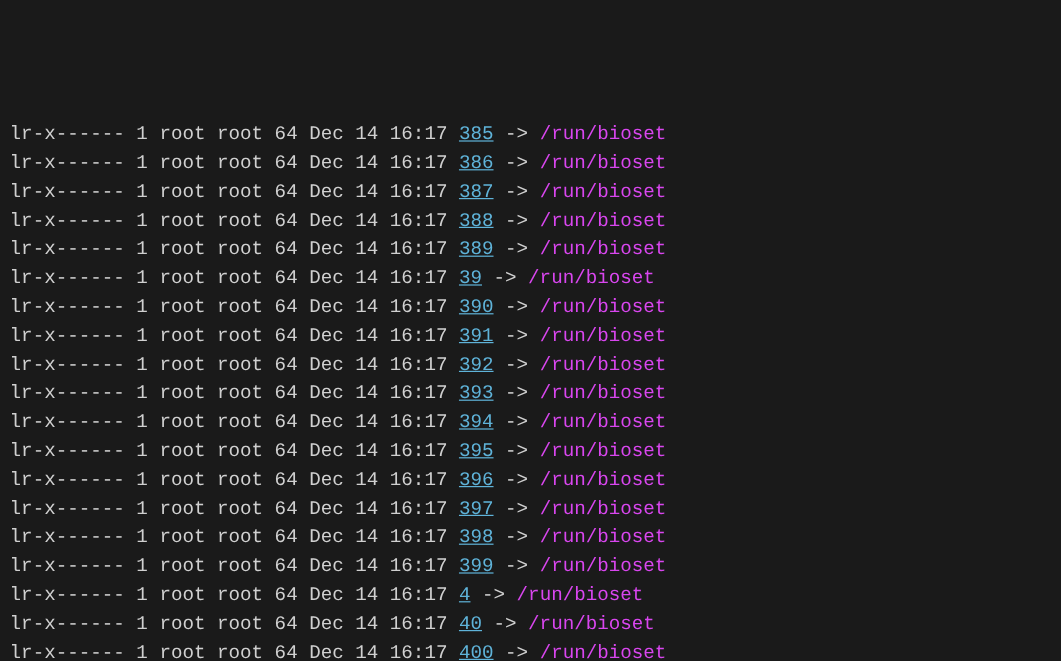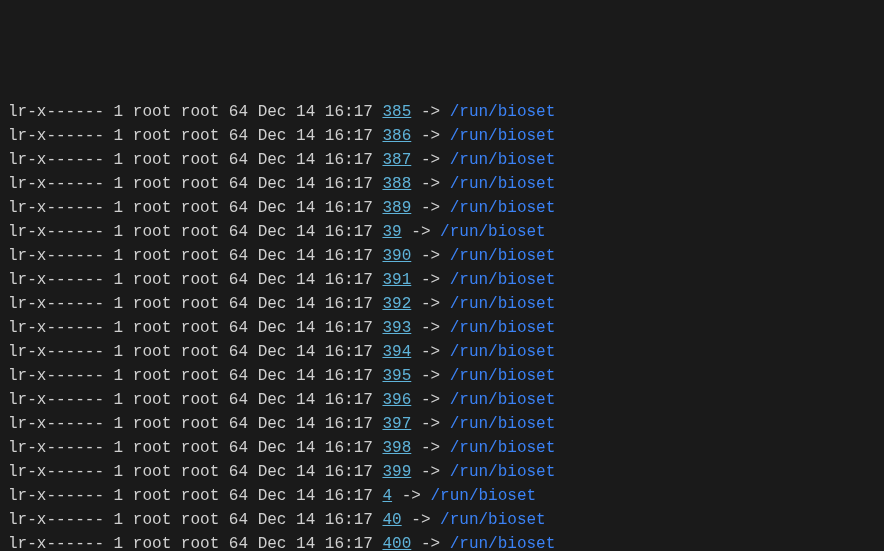--- a/index.html
+++ b/index.html
@@ -24,21 +24,21 @@
       color: #d0d0d0;
     }
     .fd-num {
       color: #5fb3d9;
       text-decoration: underline;
     }
     .arrow {
       color: #d0d0d0;
     }
     .target {
-      color: #3b82f6;
+      color: #d946ef;
     }
   </style>
 </head>
 <body>
 
 
 
 <div id="terminal-output"><span class="line"><span class="perms">lr-x------ 1 root root 64 Dec 14 16:17 </span><span class="fd-num">385</span><span class="arrow"> -&gt; </span><span class="target">/run/bioset</span></span><span class="line"><span class="perms">lr-x------ 1 root root 64 Dec 14 16:17 </span><span class="fd-num">386</span><span class="arrow"> -&gt; </span><span class="target">/run/bioset</span></span><span class="line"><span class="perms">lr-x------ 1 root root 64 Dec 14 16:17 </span><span class="fd-num">387</span><span class="arrow"> -&gt; </span><span class="target">/run/bioset</span></span><span class="line"><span class="perms">lr-x------ 1 root root 64 Dec 14 16:17 </span><span class="fd-num">388</span><span class="arrow"> -&gt; </span><span class="target">/run/bioset</span></span><span class="line"><span class="perms">lr-x------ 1 root root 64 Dec 14 16:17 </span><span class="fd-num">389</span><span class="arrow"> -&gt; </span><span class="target">/run/bioset</span></span><span class="line"><span class="perms">lr-x------ 1 root root 64 Dec 14 16:17 </span><span class="fd-num">39</span><span class="arrow"> -&gt; </span><span class="target">/run/bioset</span></span><span class="line"><span class="perms">lr-x------ 1 root root 64 Dec 14 16:17 </span><span class="fd-num">390</span><span class="arrow"> -&gt; </span><span class="target">/run/bioset</span></span><span class="line"><span class="perms">lr-x------ 1 root root 64 Dec 14 16:17 </span><span class="fd-num">391</span><span class="arrow"> -&gt; </span><span class="target">/run/bioset</span></span><span class="line"><span class="perms">lr-x------ 1 root root 64 Dec 14 16:17 </span><span class="fd-num">392</span><span class="arrow"> -&gt; </span><span class="target">/run/bioset</span></span><span class="line"><span class="perms">lr-x------ 1 root root 64 Dec 14 16:17 </span><span class="fd-num">393</span><span class="arrow"> -&gt; </span><span class="target">/run/bioset</span></span><span class="line"><span class="perms">lr-x------ 1 root root 64 Dec 14 16:17 </span><span class="fd-num">394</span><span class="arrow"> -&gt; </span><span class="target">/run/bioset</span></span><span class="line"><span class="perms">lr-x------ 1 root root 64 Dec 14 16:17 </span><span class="fd-num">395</span><span class="arrow"> -&gt; </span><span class="target">/run/bioset</span></span><span class="line"><span class="perms">lr-x------ 1 root root 64 Dec 14 16:17 </span><span class="fd-num">396</span><span class="arrow"> -&gt; </span><span class="target">/run/bioset</span></span><span class="line"><span class="perms">lr-x------ 1 root root 64 Dec 14 16:17 </span><span class="fd-num">397</span><span class="arrow"> -&gt; </span><span class="target">/run/bioset</span></span><span class="line"><span class="perms">lr-x------ 1 root root 64 Dec 14 16:17 </span><span class="fd-num">398</span><span class="arrow"> -&gt; </span><span class="target">/run/bioset</span></span><span class="line"><span class="perms">lr-x------ 1 root root 64 Dec 14 16:17 </span><span class="fd-num">399</span><span class="arrow"> -&gt; </span><span class="target">/run/bioset</span></span><span class="line"><span class="perms">lr-x------ 1 root root 64 Dec 14 16:17 </span><span class="fd-num">4</span><span class="arrow"> -&gt; </span><span class="target">/run/bioset</span></span><span class="line"><span class="perms">lr-x------ 1 root root 64 Dec 14 16:17 </span><span class="fd-num">40</span><span class="arrow"> -&gt; </span><span class="target">/run/bioset</span></span><span class="line"><span class="perms">lr-x------ 1 root root 64 Dec 14 16:17 </span><span class="fd-num">400</span><span class="arrow"> -&gt; </span><span class="target">/run/bioset</span></span></div>
 
 

